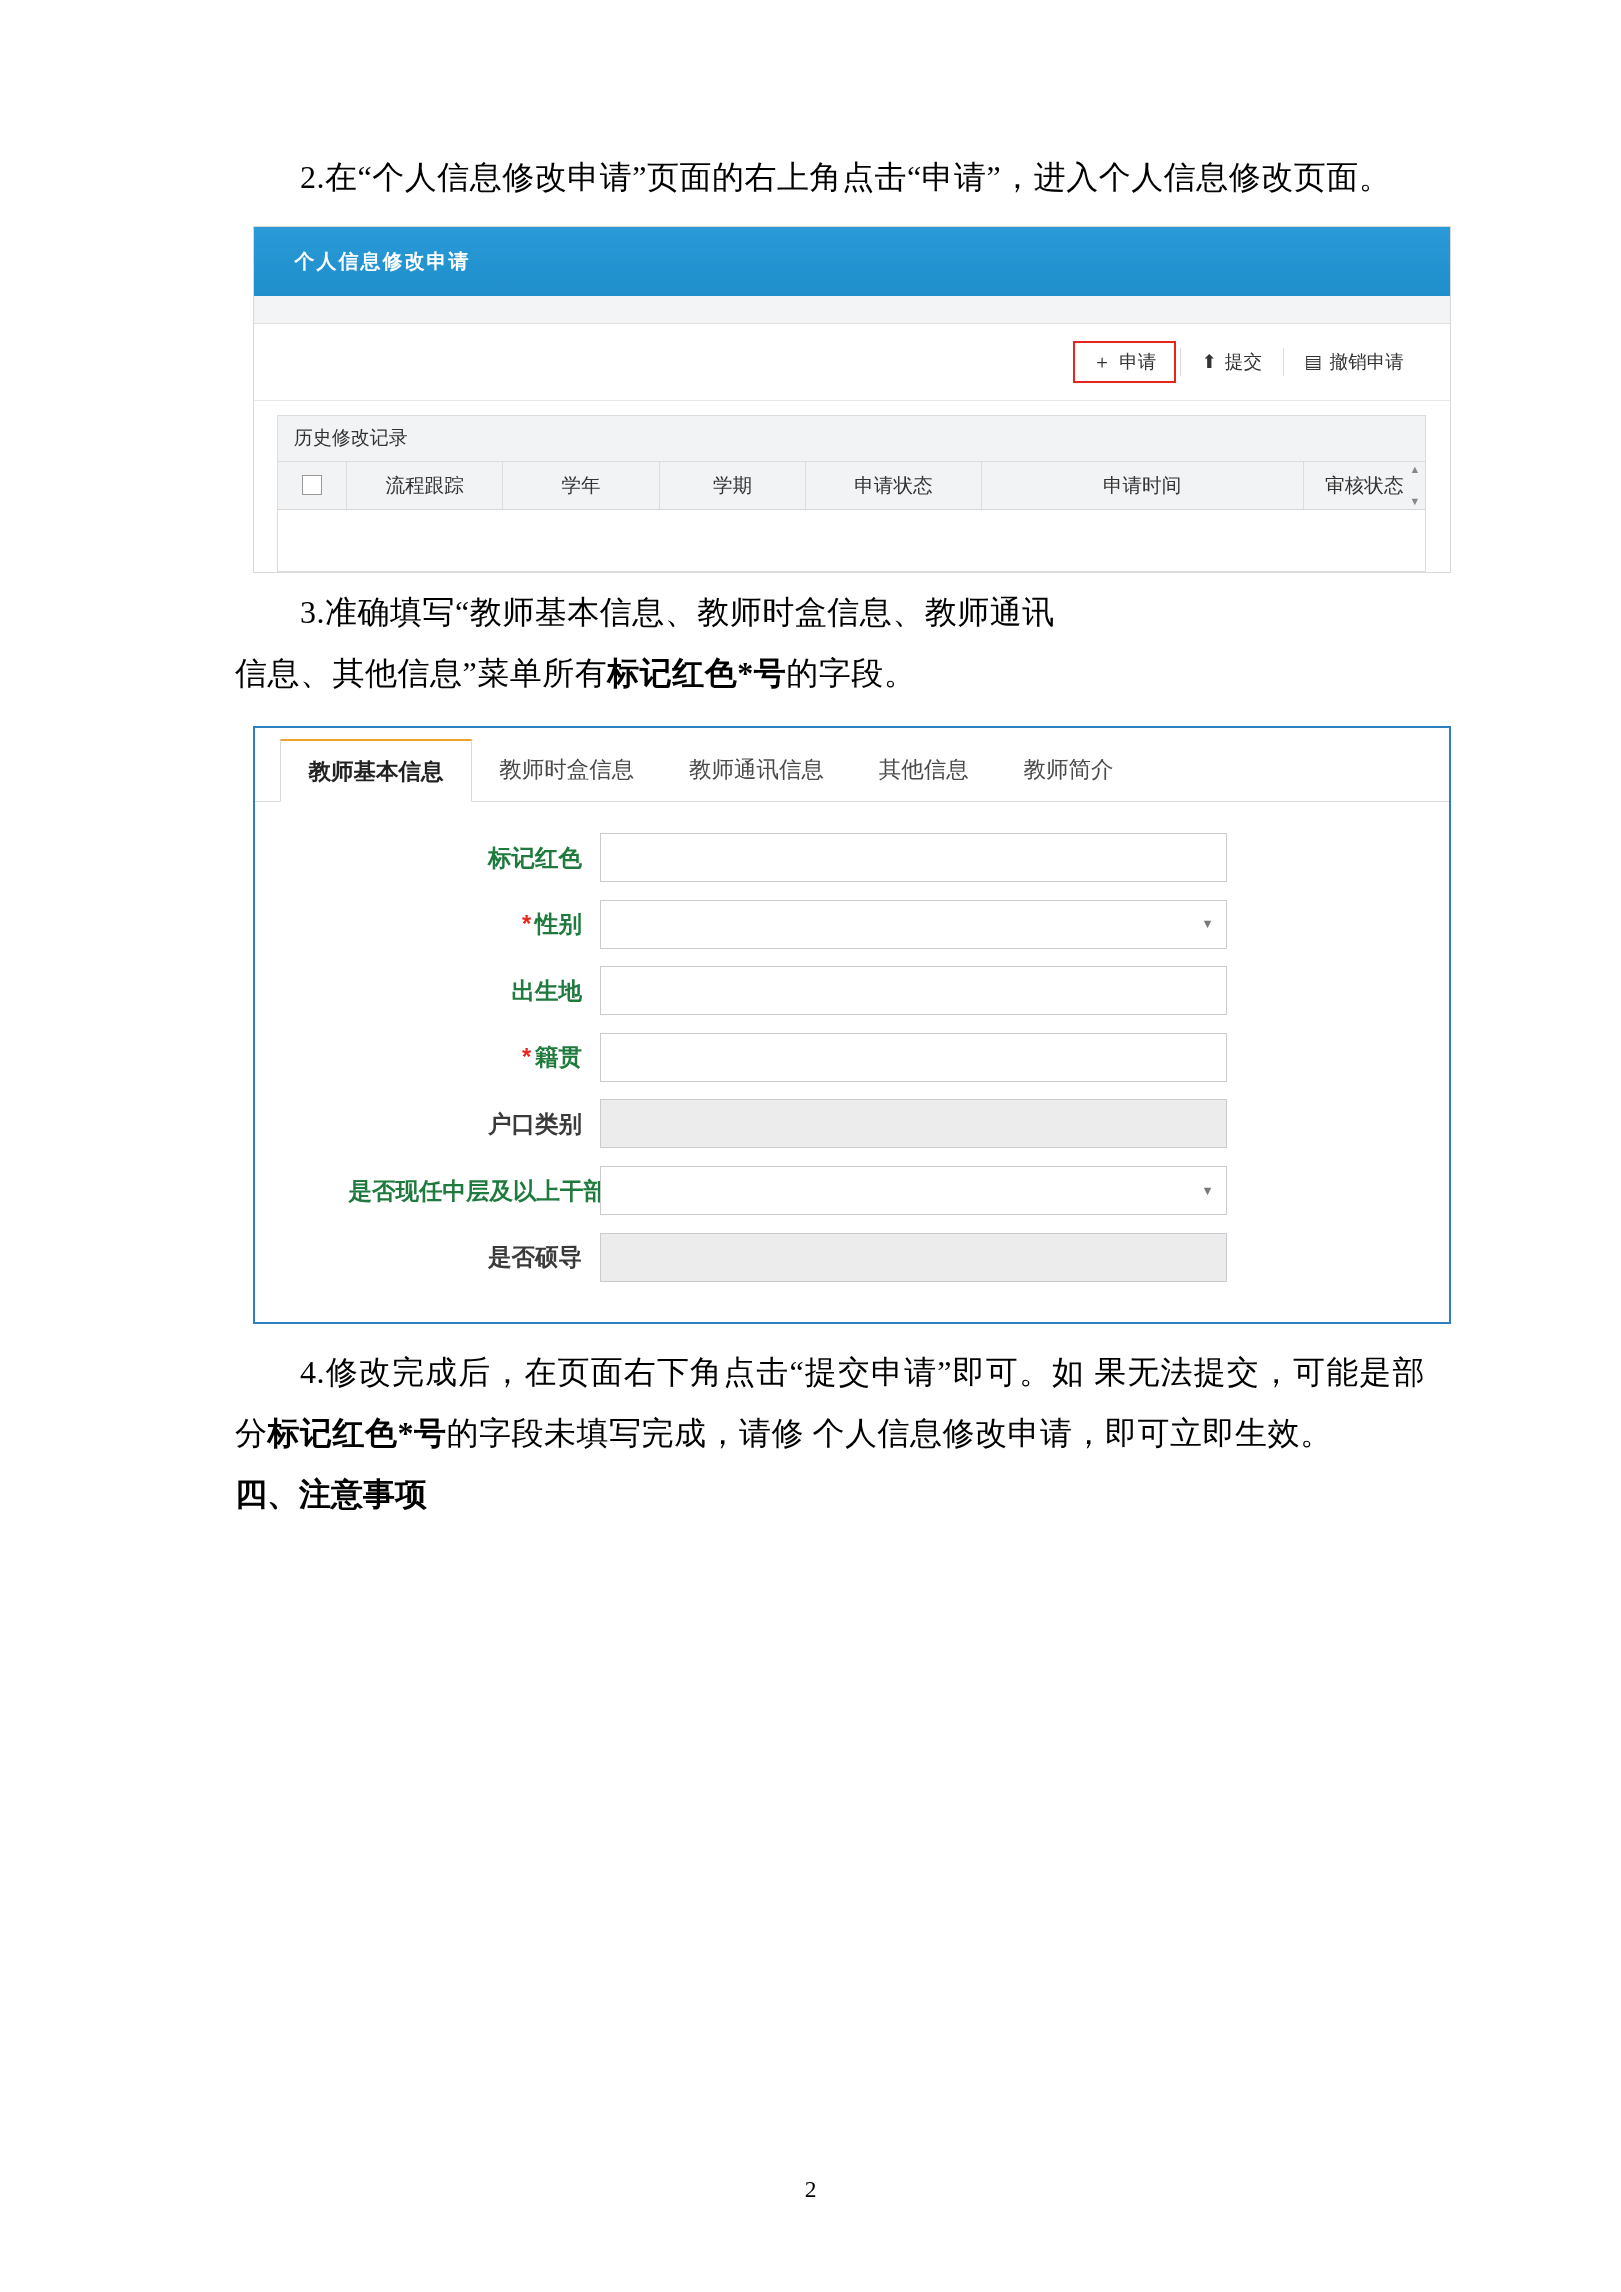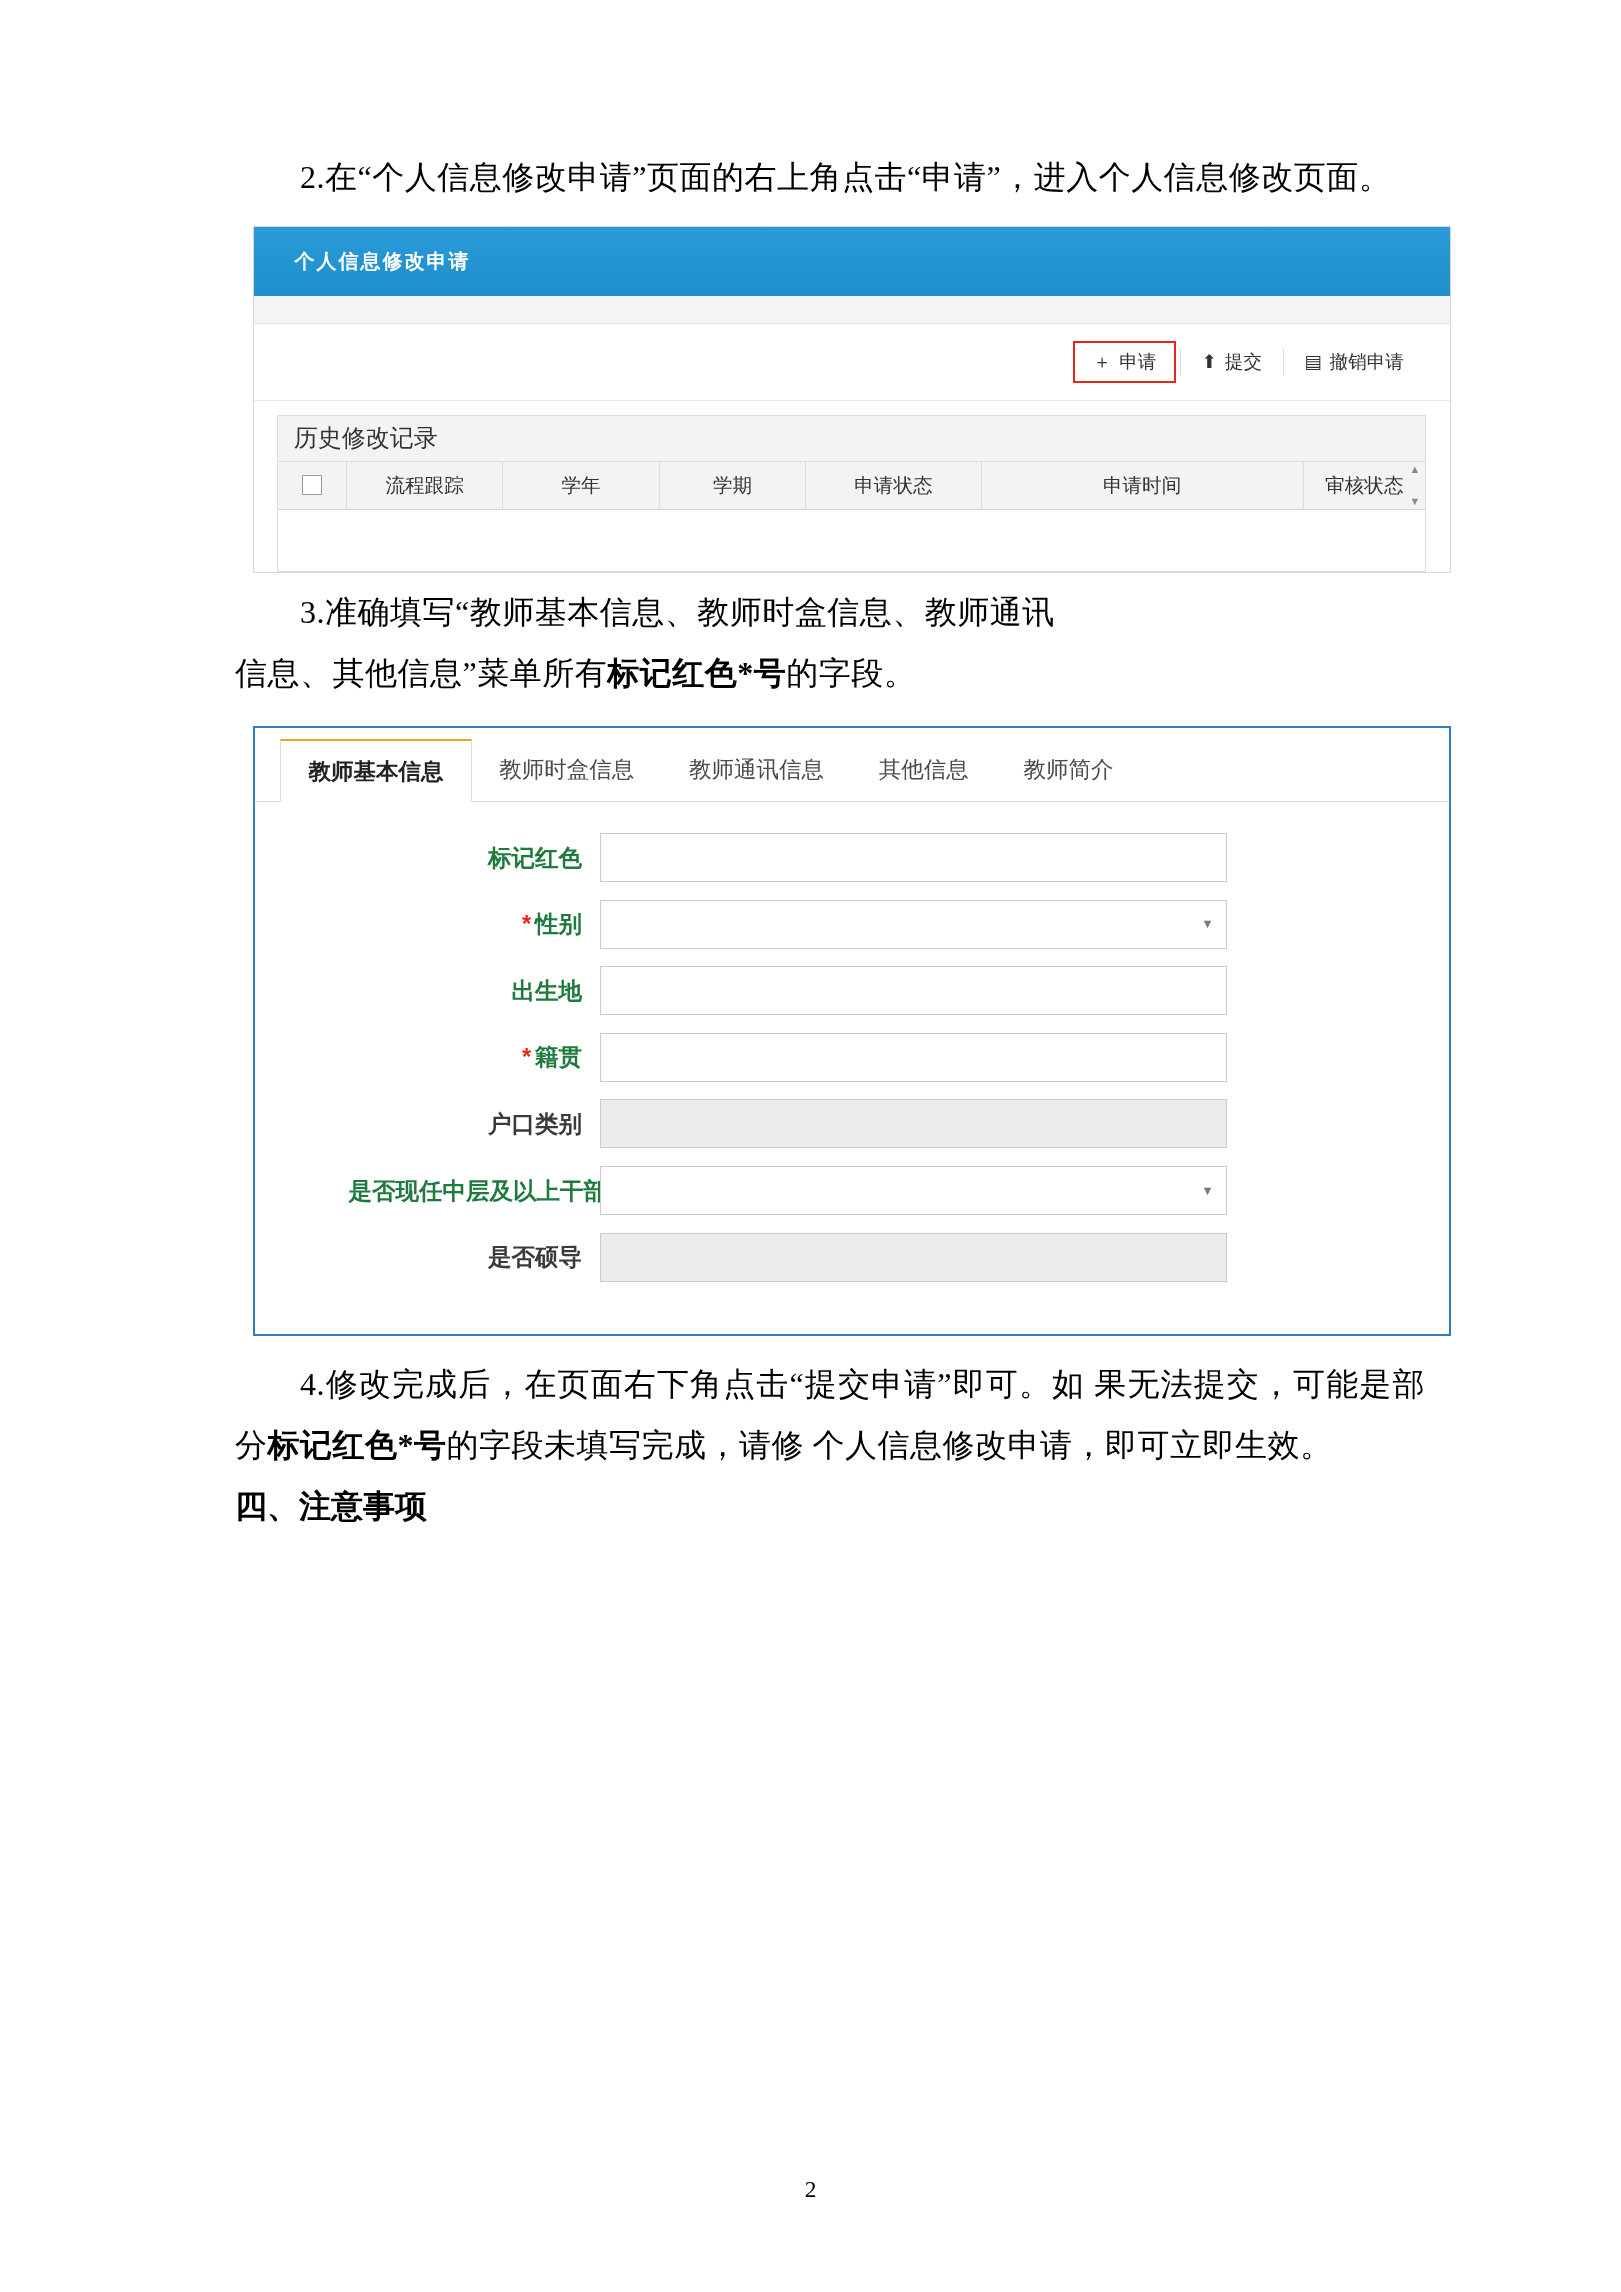--- a/index.html
+++ b/index.html
@@ -106,21 +106,21 @@
   .fig1-panel {
     margin: 13.7px 23.5px 0 23.5px;
     border: 1px solid #dcdcdc;
     background: #f7f8fa;
   }
   .fig1-panel-title {
     height: 45px;
     display: flex;
     align-items: center;
     padding-left: 15.7px;
-    font-size: 24px;
+    font-size: 19px;
     color: #333333;
     background: #f2f3f5;
     border-bottom: 1px solid #dcdcdc;
   }
   .fig1-table-head {
     display: flex;
     height: 47px;
     background: #f2f3f5;
     border-bottom: 1px solid #d5d5d5;
     font-size: 19.6px;
@@ -158,21 +158,21 @@
   }
 
   
   .fig2 {
     width: 1198px;
     margin: 21.6px 0 7.8px 17.6px;
     border: 2px solid #2d7fc1;
     background: #ffffff;
     box-sizing: border-box;
     font-family: "Liberation Sans", "DejaVu Sans", sans-serif;
-    padding-bottom: 35px;
+    padding-bottom: 23px;
   }
   .fig2-tabs {
     display: flex;
     align-items: flex-end;
     border-bottom: 1px solid #d9d9d9;
     padding-left: 25.5px;
     height: 73px;
     background: #ffffff;
   }
   .tab {

